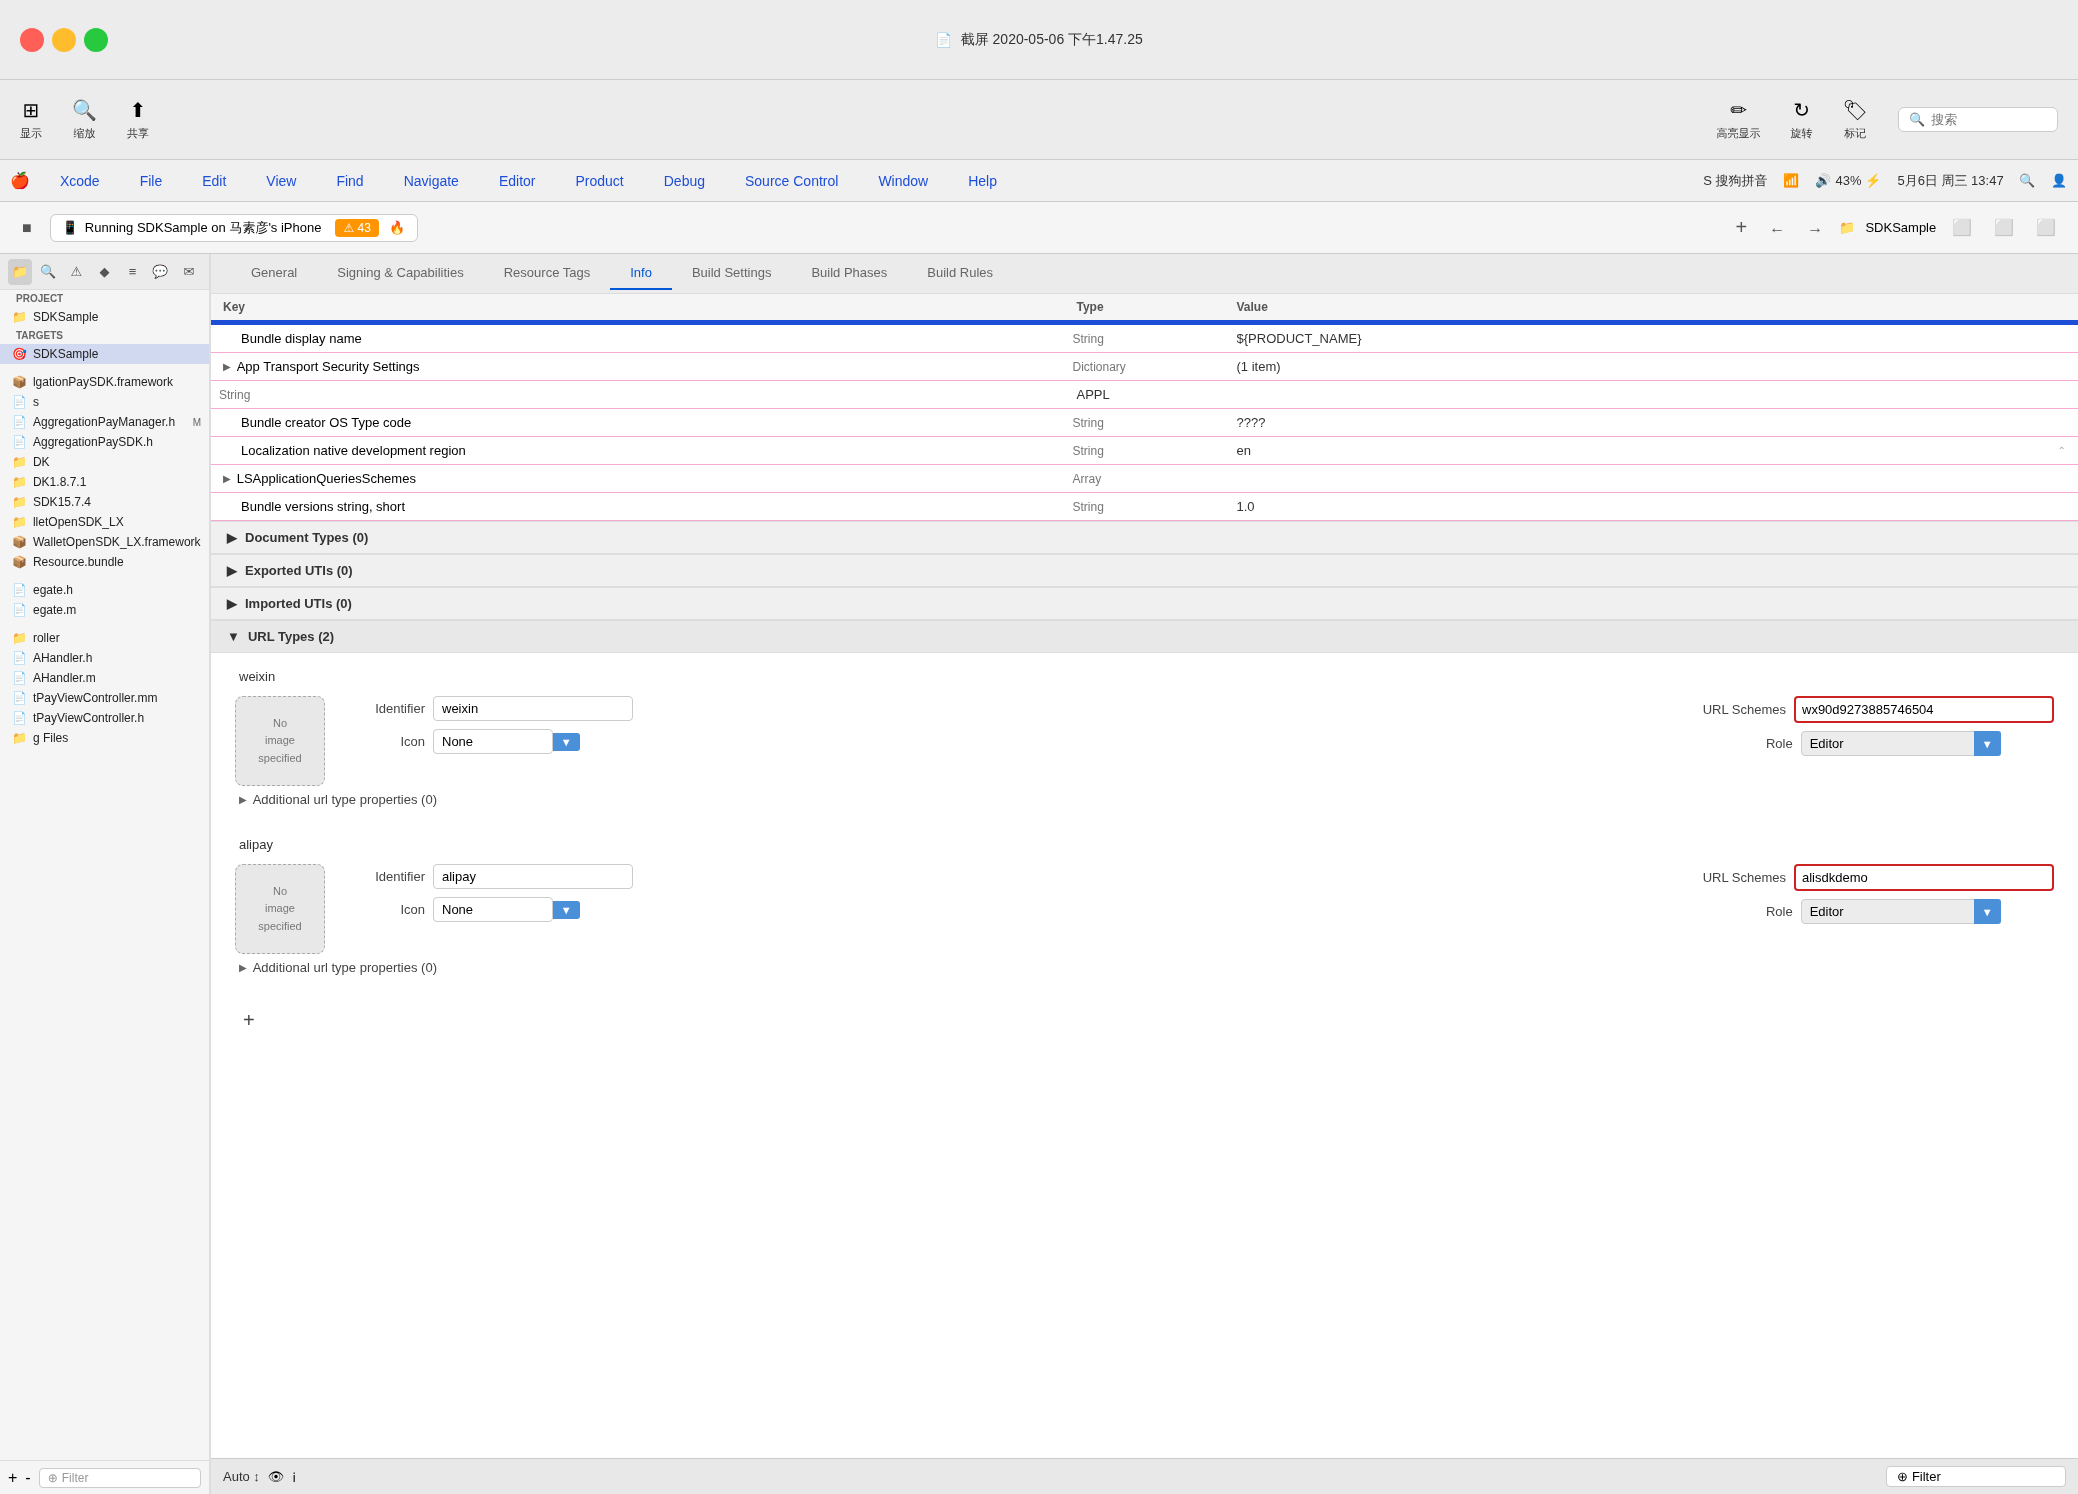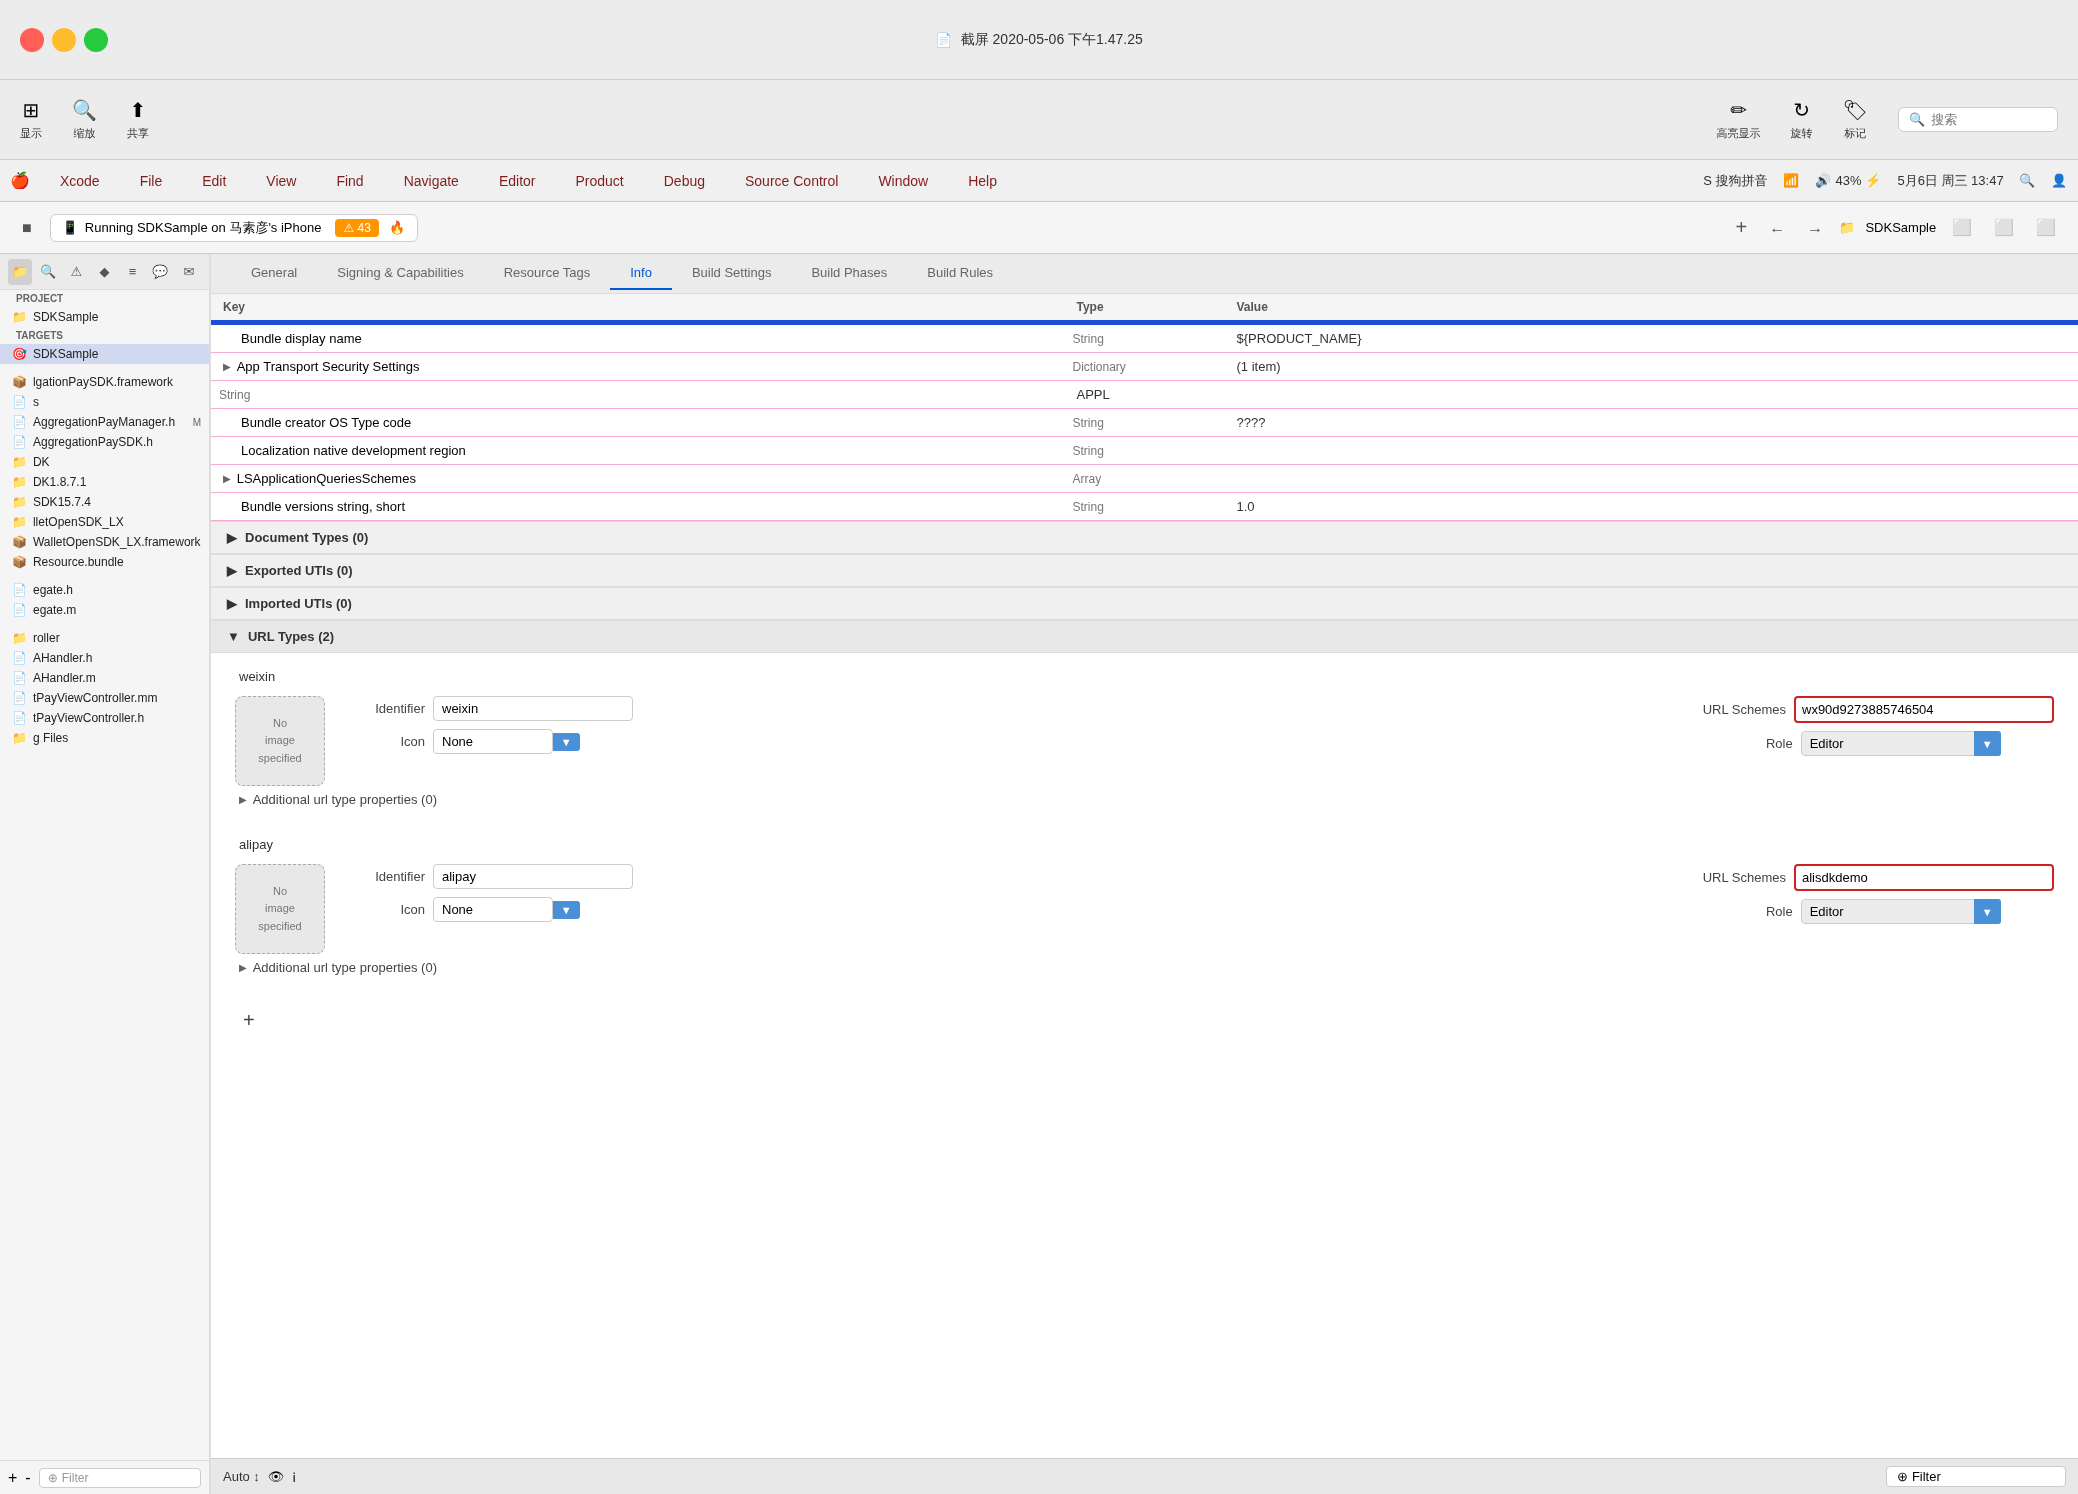--- a/index.html
+++ b/index.html
@@ -19,21 +19,21 @@
     
     .toolbar { background: #ececec; height: 80px; display: flex; align-items: center; padding: 0 20px; gap: 30px; border-bottom: 1px solid #ccc; }
     .toolbar-group { display: flex; flex-direction: column; align-items: center; gap: 4px; cursor: pointer; }
     .toolbar-icon { font-size: 20px; }
     .toolbar-label { font-size: 11px; color: #333; }
     .search-box { background: white; border: 1px solid #ccc; border-radius: 6px; padding: 4px 10px; display: flex; align-items: center; gap: 6px; width: 160px; }
     .search-box input { border: none; outline: none; font-size: 13px; width: 100%; background: transparent; }
 
     
     .menu-bar { background: #f0f0f0; height: 42px; display: flex; align-items: center; padding: 0 10px; gap: 20px; border-bottom: 1px solid #ccc; font-size: 14px; }
-    .menu-item { padding: 4px 10px; cursor: pointer; border-radius: 4px; color: #7f1d1d; }
+    .menu-item { padding: 4px 10px; cursor: pointer; border-radius: 4px; color: #1d4ed8; }
     .apple-logo { font-size: 16px; }
     .menu-bar-right { margin-left: auto; display: flex; align-items: center; gap: 16px; font-size: 13px; color: #333; }
 
     
     .secondary-toolbar { background: #f5f5f5; height: 52px; display: flex; align-items: center; padding: 0 16px; gap: 12px; border-bottom: 1px solid #ccc; }
     .scheme-selector { background: #fff; border: 1px solid #ccc; border-radius: 6px; padding: 4px 12px; font-size: 13px; display: flex; align-items: center; gap: 6px; min-width: 340px; }
     .warning-badge { background: #ff9500; color: white; border-radius: 4px; padding: 2px 8px; font-size: 12px; }
 
     
     .main-layout { display: flex; height: calc(1494px - 254px); }
@@ -358,20 +358,24 @@
             <div class="plist-type">String</div>
             <div class="plist-value">????</div>
           </div>
 
           <div class="plist-row">
             <div class="plist-key">
               <span style="display:inline-block;width:12px;"></span>
               <span>Localization native development region</span>
             </div>
             <div class="plist-type">String</div>
+            <div class="plist-value">
+              <span>en</span>
+              <span style="float:right;color:#aaa;font-size:10px;margin-top:2px;">⌃</span>
+            </div>
           </div>
 
           <div class="plist-row">
             <div class="plist-key">
               <span class="expand-arrow">▶</span>
               <span>LSApplicationQueriesSchemes</span>
             </div>
             <div class="plist-type">Array</div>
           </div>
 

